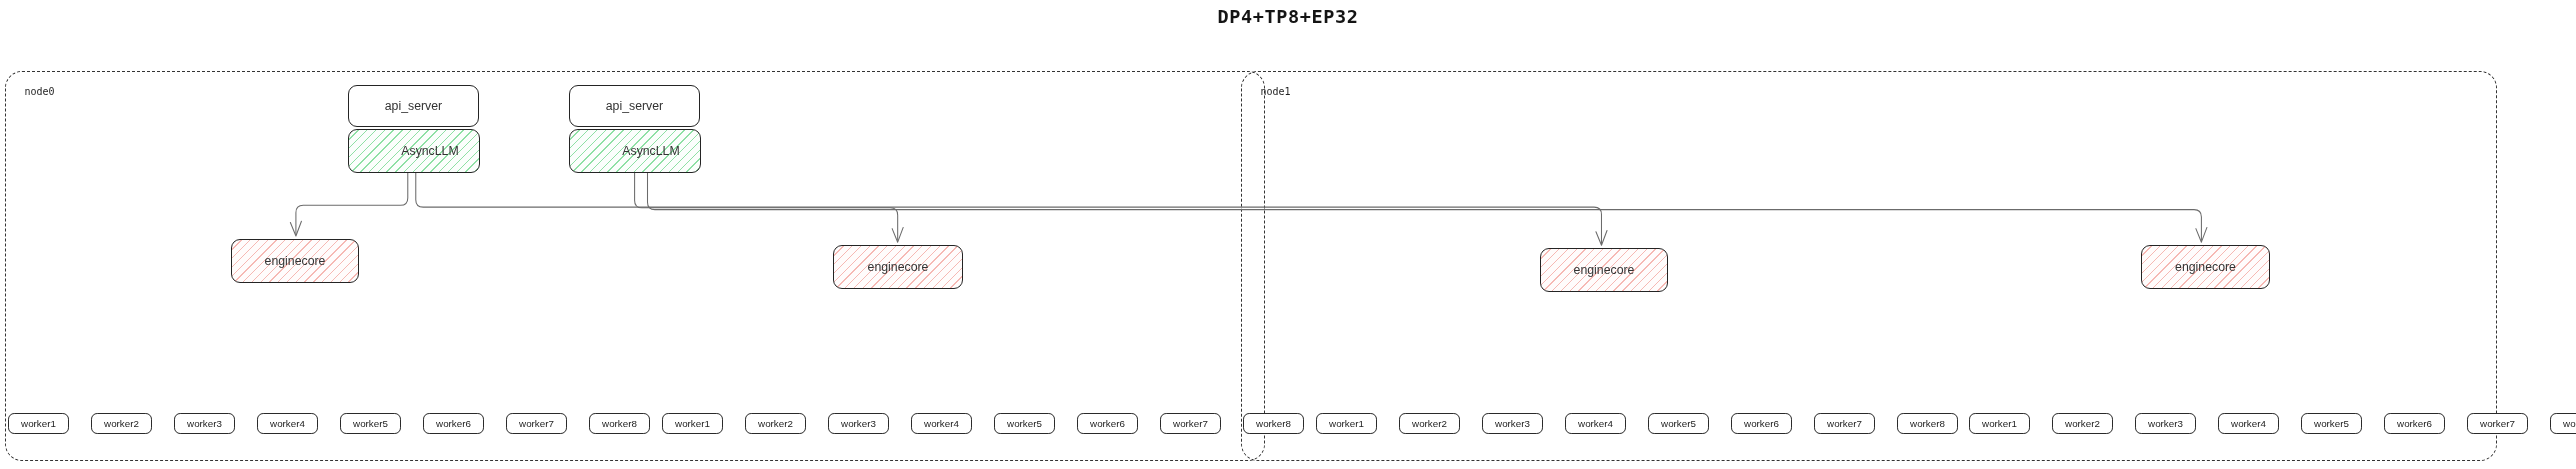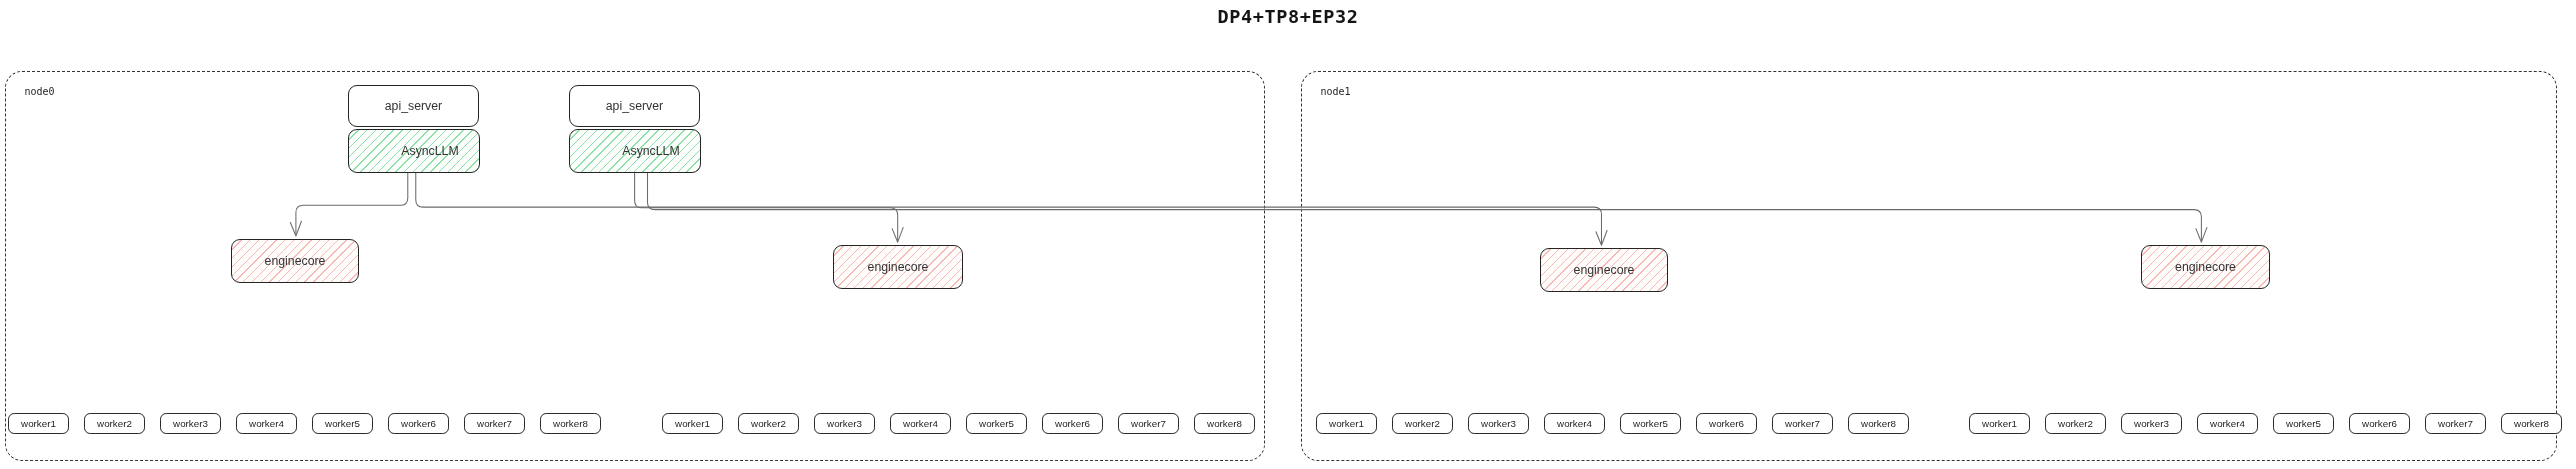--- a/index.html
+++ b/index.html
@@ -17,21 +17,21 @@
     font-size:18.5px;font-weight:bold;color:#141414;
     letter-spacing:0.6px;
   }
   .node{
     position:absolute;
     border:1.5px dashed #333333;
     border-radius:17px;
     background:transparent;
   }
   #node0{left:4.9px;top:71px;width:1258px;height:388px;}
-  #node1{left:1301px;top:71px;width:1254px;height:388px;}
+  #node1{left:1241px;top:71px;width:1254px;height:388px;}
   .node-label{
     position:absolute;top:13.5px;left:18.5px;
     font-family:"DejaVu Sans Mono", monospace;
     font-size:10px;color:#1f1f1f;
   }
   .box{
     position:absolute;
     box-sizing:border-box;
     border:1.5px solid #242424;
     border-radius:9px;
@@ -52,21 +52,21 @@
   #api-server-1{left:348px;top:85px;width:131px;height:42px;}
   #async-llm-1{left:348px;top:129px;width:132px;height:44px;}
   #api-server-2{left:569px;top:85px;width:131px;height:42px;}
   #async-llm-2{left:569px;top:129px;width:132px;height:44px;}
   #enginecore-1{left:231px;top:239px;width:128px;height:44px;}
   #enginecore-2{left:833px;top:245px;width:130px;height:44px;}
   #enginecore-3{left:1540px;top:248px;width:128px;height:44px;}
   #enginecore-4{left:2141px;top:245px;width:129px;height:44px;}
   .worker-row{
     position:absolute;top:413px;
-    display:flex;gap:15px;
+    display:flex;gap:22px;
     z-index:10;
   }
   #worker-row-1{left:8px;}
   #worker-row-2{left:662px;}
   #worker-row-3{left:1316px;}
   #worker-row-4{left:1969px;}
   .worker{
     box-sizing:border-box;
     width:61px;height:21px;
     border:1.2px solid #2a2a2a;

